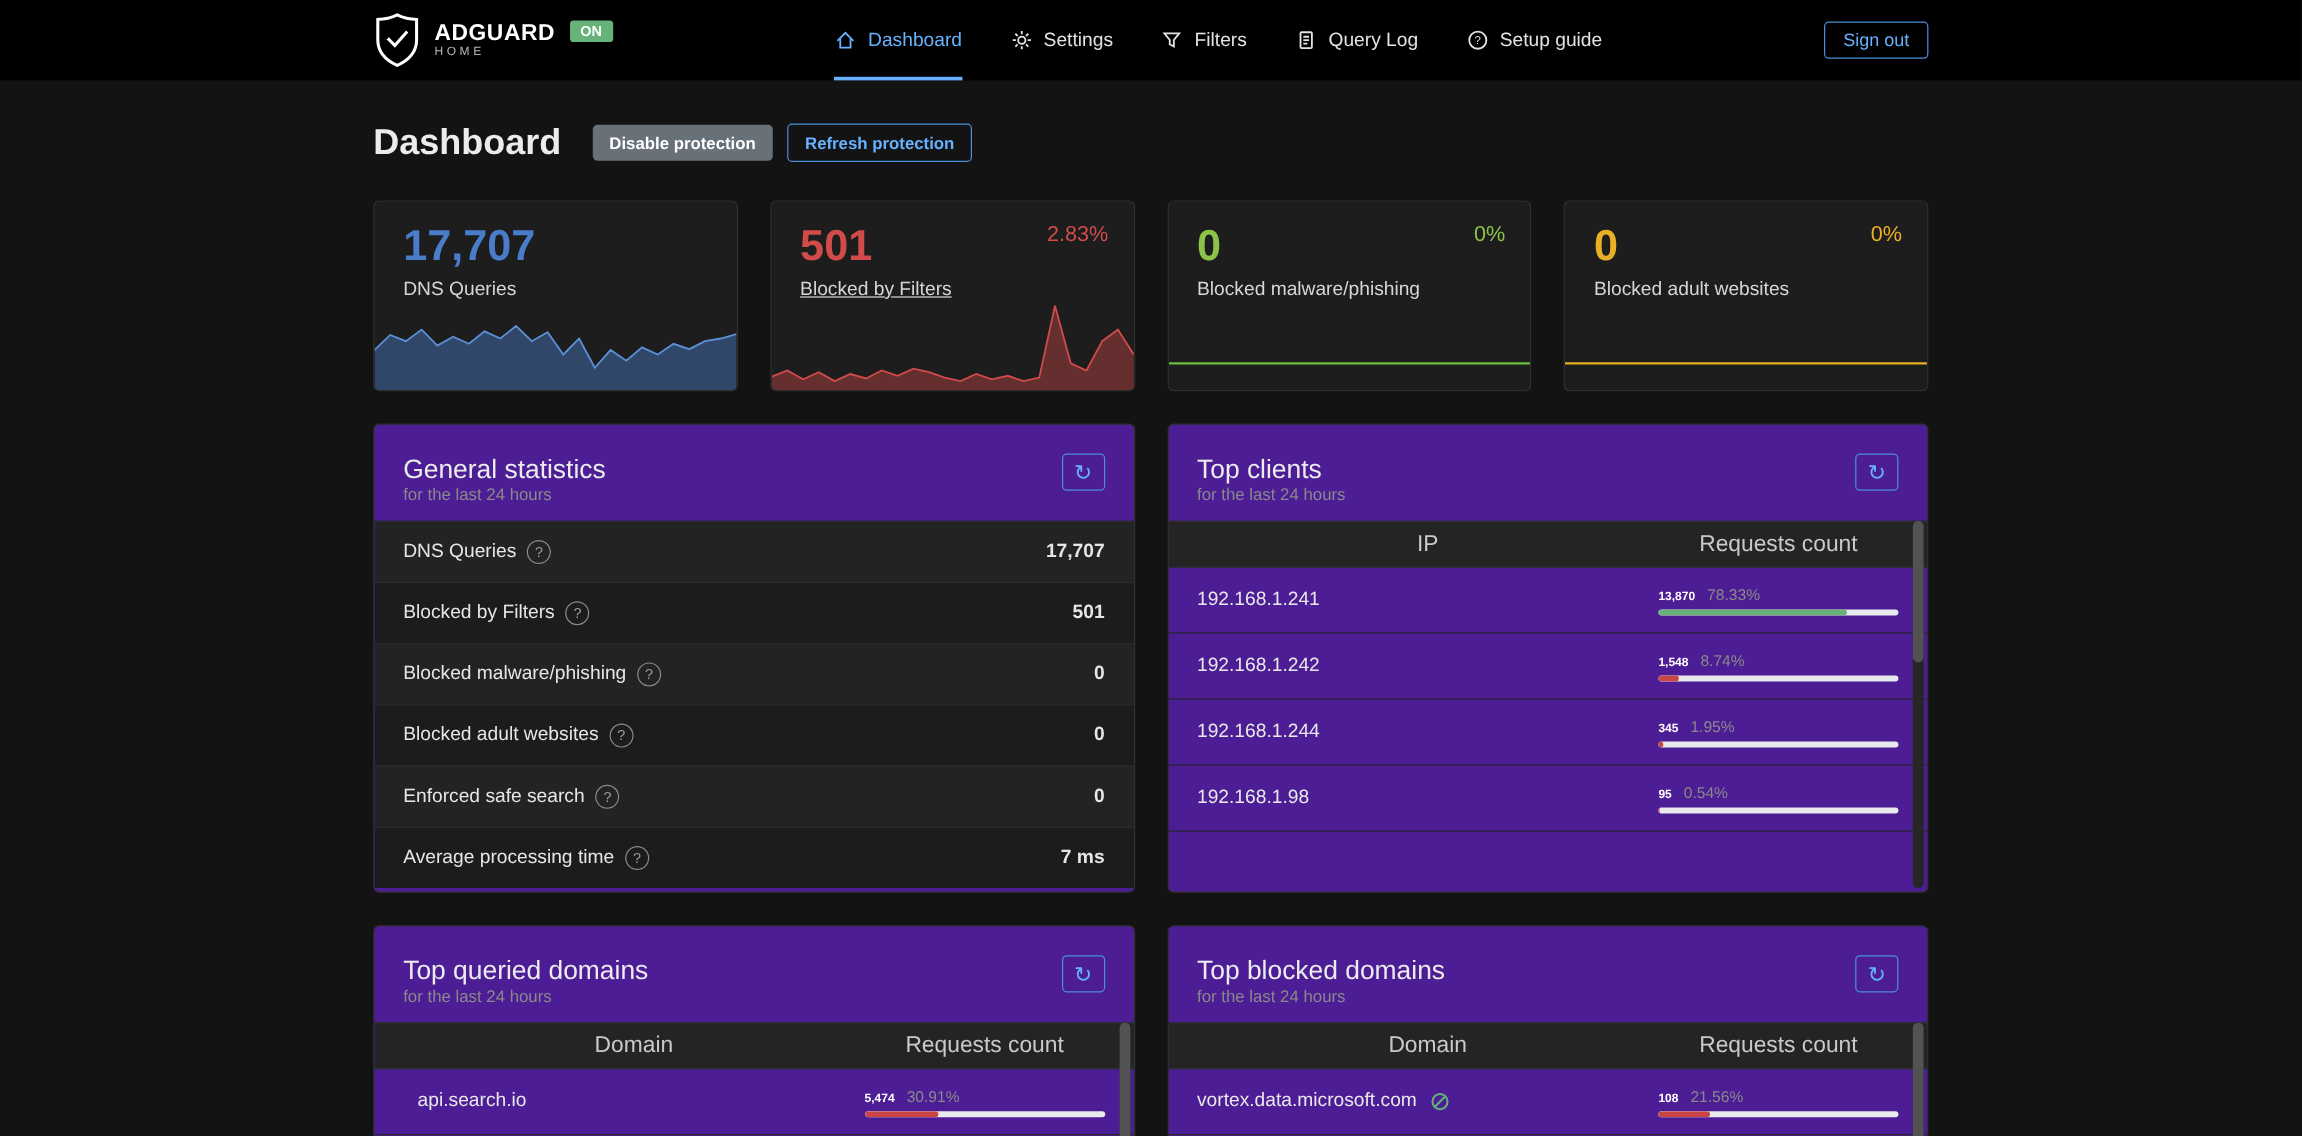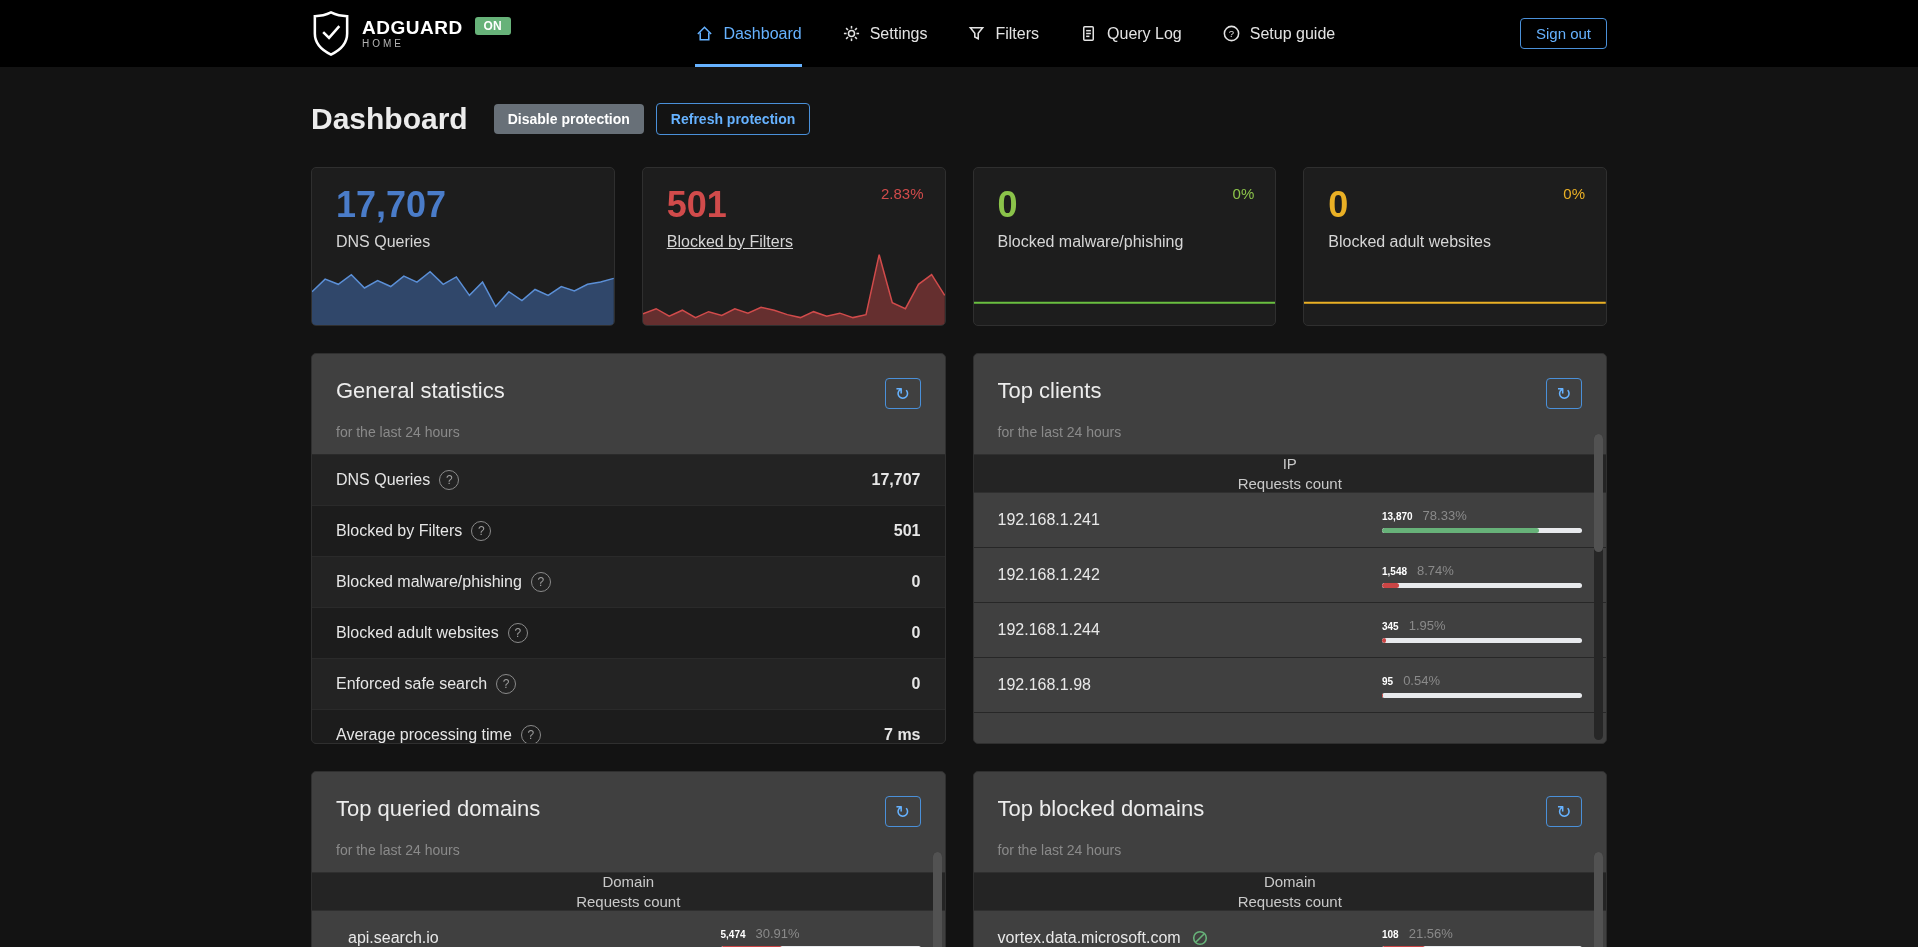--- a/index.html
+++ b/index.html
@@ -33,39 +33,39 @@
   .btn-gray { background:#687078; border:none; color:#fff; font-size:14px; font-weight:600; padding:7px 14px; border-radius:4px; cursor:pointer; font-family:inherit; }
   .btn-outline { background:transparent; border:1px solid #4a90d9; color:#66b2ff; font-size:14px; font-weight:600; padding:7px 14px; border-radius:4px; cursor:pointer; font-family:inherit; }
 
   
   .stat-grid { margin-top:30px; display:grid; grid-template-columns:repeat(4,1fr); gap:27px; }
   .stat-card { position:relative; background:#1d1d1d; border:1px solid #2f2f2f; border-radius:5px; height:159px; overflow:hidden; }
   .stat-body { padding:18px 22px 0 24px; position:relative; z-index:2; }
   .stat-value { font-size:36px; font-weight:700; line-height:1.05; }
   .stat-label { margin-top:9px; font-size:16px; color:#d6d6d6; }
   .stat-label.link { text-decoration:underline; cursor:pointer; }
-  .stat-pct { position:absolute; top:17px; right:21px; font-size:15px; z-index:2; }
+  .stat-pct { position:absolute; top:17px; right:21px; font-size:18px; z-index:2; }
   .sparkline { position:absolute; left:0; bottom:0; width:100%; height:74px; display:block; z-index:1; }
 
   
   .two-col { margin-top:27px; display:grid; grid-template-columns:1fr 1fr; gap:27px; }
-  .card { position:relative; background:#404040; border:1px solid #2f2f2f; border-radius:5px; height:391px; overflow:hidden; }
+  .card { position:relative; background:#4c1d95; border:1px solid #2f2f2f; border-radius:5px; height:391px; overflow:hidden; }
   .card-head { padding:24px 24px 14px; position:relative; }
   .card-title { font-size:22px; font-weight:400; color:#ececec; line-height:26px; }
-  .card-sub { margin-top:20px; font-size:14px; color:#8a8a8a; }
+  .card-sub { margin-top:0; font-size:14px; color:#8a8a8a; }
   .refresh-btn { position:absolute; top:24px; right:24px; width:36px; height:31px; background:transparent; border:1px solid #4a90d9; border-radius:4px; color:#66b2ff; font-size:18px; line-height:1; display:flex; align-items:center; justify-content:center; cursor:pointer; font-family:inherit; }
 
   
   .stat-row { display:flex; align-items:center; height:51px; padding:0 24px; border-top:1px solid #2a2a2a; font-size:16px; background:#1c1c1c; }
   .stat-row:nth-child(odd) { background:#232323; }
   .stat-row-value { margin-left:auto; font-weight:700; }
   .q-icon { width:20px; height:20px; border:1px solid #8a8a8a; border-radius:50%; color:#9e9e9e; font-size:12px; display:inline-flex; align-items:center; justify-content:center; margin-left:9px; cursor:pointer; flex:none; }
 
   
-  .table-head { display:flex; align-items:center; height:39px; padding:0 24px; background:#242424; border-top:1px solid #2f2f2f; border-bottom:1px solid #2f2f2f; font-size:15px; color:#c9c9c9;flex-direction:column; }
+  .table-head { display:flex; align-items:center; height:39px; padding:0 24px; background:#242424; border-top:1px solid #2f2f2f; border-bottom:1px solid #2f2f2f; font-size:19px; color:#c9c9c9; }
   .col-left { flex:1; text-align:center; }
   .col-right { width:200px; text-align:center; }
   .t-row { display:flex; align-items:center; height:55px; padding:0 24px; border-bottom:1px solid #272727;text-align:center; }
   .t-cell-left { flex:1; font-size:16px; color:#e8e8e8; display:flex; align-items:center; gap:10px; }
   .req-cell { width:200px; }
   .req-top { display:flex; align-items:baseline; gap:10px; }
   .req-count { font-size:10px; font-weight:700; color:#fff; }
   .req-pct { font-size:13px; color:#8a8a8a; }
   .bar-track { margin-top:5px; height:5px; background:#e8eaed; border-radius:3px; overflow:hidden; }
   .bar-fill { height:100%; border-radius:3px; }

